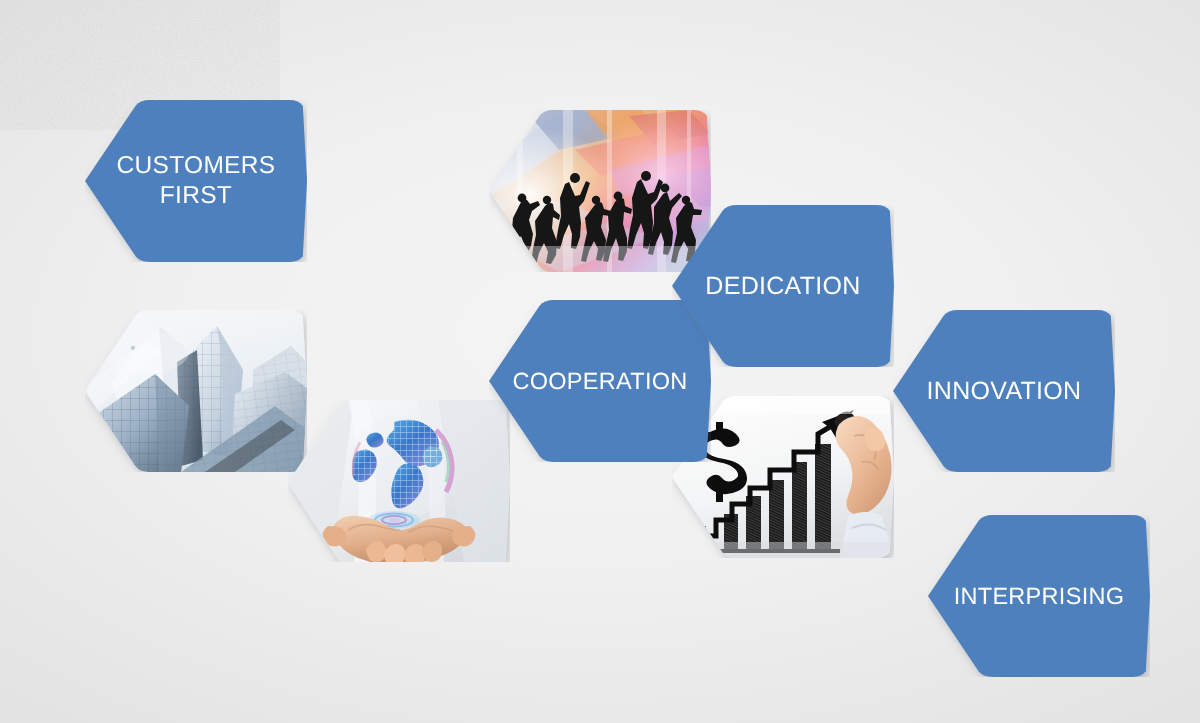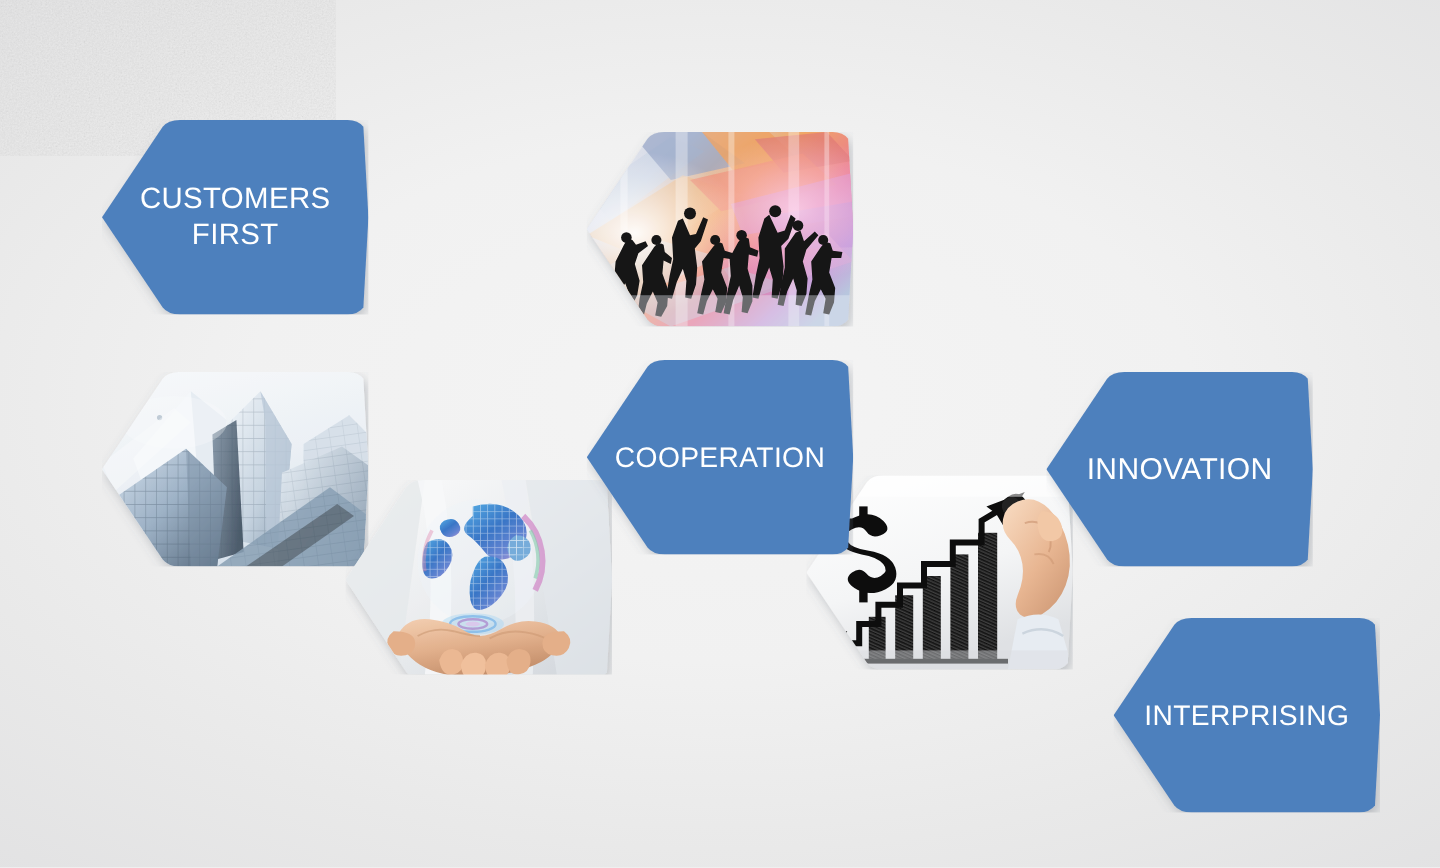--- a/index.html
+++ b/index.html
@@ -462,34 +462,43 @@
   <div class="hex layer-blue" style="left:489px; top:300px;text-decoration:underline;">
     <svg class="hex-shape" viewBox="0 0 222 162" preserveAspectRatio="none">
       <g filter="url(#tileShadow)">
         <path d="M0,81 L50.6,5.7 Q55,0 65,0 L204.7,0 Q213.5,0 217.8,5.7 L222,81
                  L217.8,156.3 Q213.5,162 204.7,162 L65,162 Q55,162 50.6,156.3 Z" fill="#4E80BD"></path>
       </g>
     </svg>
     <div class="hex-label small">COOPERATION</div>
   </div>
 
-
-  <div class="hex layer-blue" style="left:872px; top:310px;">
+  <div class="hex layer-blue" style="left:672px; top:205px;">
     <svg class="hex-shape" viewBox="0 0 222 162" preserveAspectRatio="none">
       <g filter="url(#tileShadow)">
         <path d="M0,81 L50.6,5.7 Q55,0 65,0 L204.7,0 Q213.5,0 217.8,5.7 L222,81
                  L217.8,156.3 Q213.5,162 204.7,162 L65,162 Q55,162 50.6,156.3 Z" fill="#4E80BD"></path>
       </g>
     </svg>
-    <div class="hex-label">INNOVATION</div>
-  </div>
-
-  <div class="hex layer-blue" style="left:928px; top:515px;">
+    <div class="hex-label">DEDICATION</div>
+  </div>
+
+  <div class="hex layer-blue" style="left:893px; top:310px;">
     <svg class="hex-shape" viewBox="0 0 222 162" preserveAspectRatio="none">
       <g filter="url(#tileShadow)">
         <path d="M0,81 L50.6,5.7 Q55,0 65,0 L204.7,0 Q213.5,0 217.8,5.7 L222,81
                  L217.8,156.3 Q213.5,162 204.7,162 L65,162 Q55,162 50.6,156.3 Z" fill="#4E80BD"></path>
       </g>
     </svg>
+    <div class="hex-label">INNOVATION</div>
+  </div>
+
+  <div class="hex layer-blue" style="left:928px; top:515px;">
+    <svg class="hex-shape" viewBox="0 0 222 162" preserveAspectRatio="none">
+      <g filter="url(#tileShadow)">
+        <path d="M0,81 L50.6,5.7 Q55,0 65,0 L204.7,0 Q213.5,0 217.8,5.7 L222,81
+                 L217.8,156.3 Q213.5,162 204.7,162 L65,162 Q55,162 50.6,156.3 Z" fill="#4E80BD"></path>
+      </g>
+    </svg>
     <div class="hex-label small">INTERPRISING</div>
   </div>
 
 </div>
 
 </body></html>

